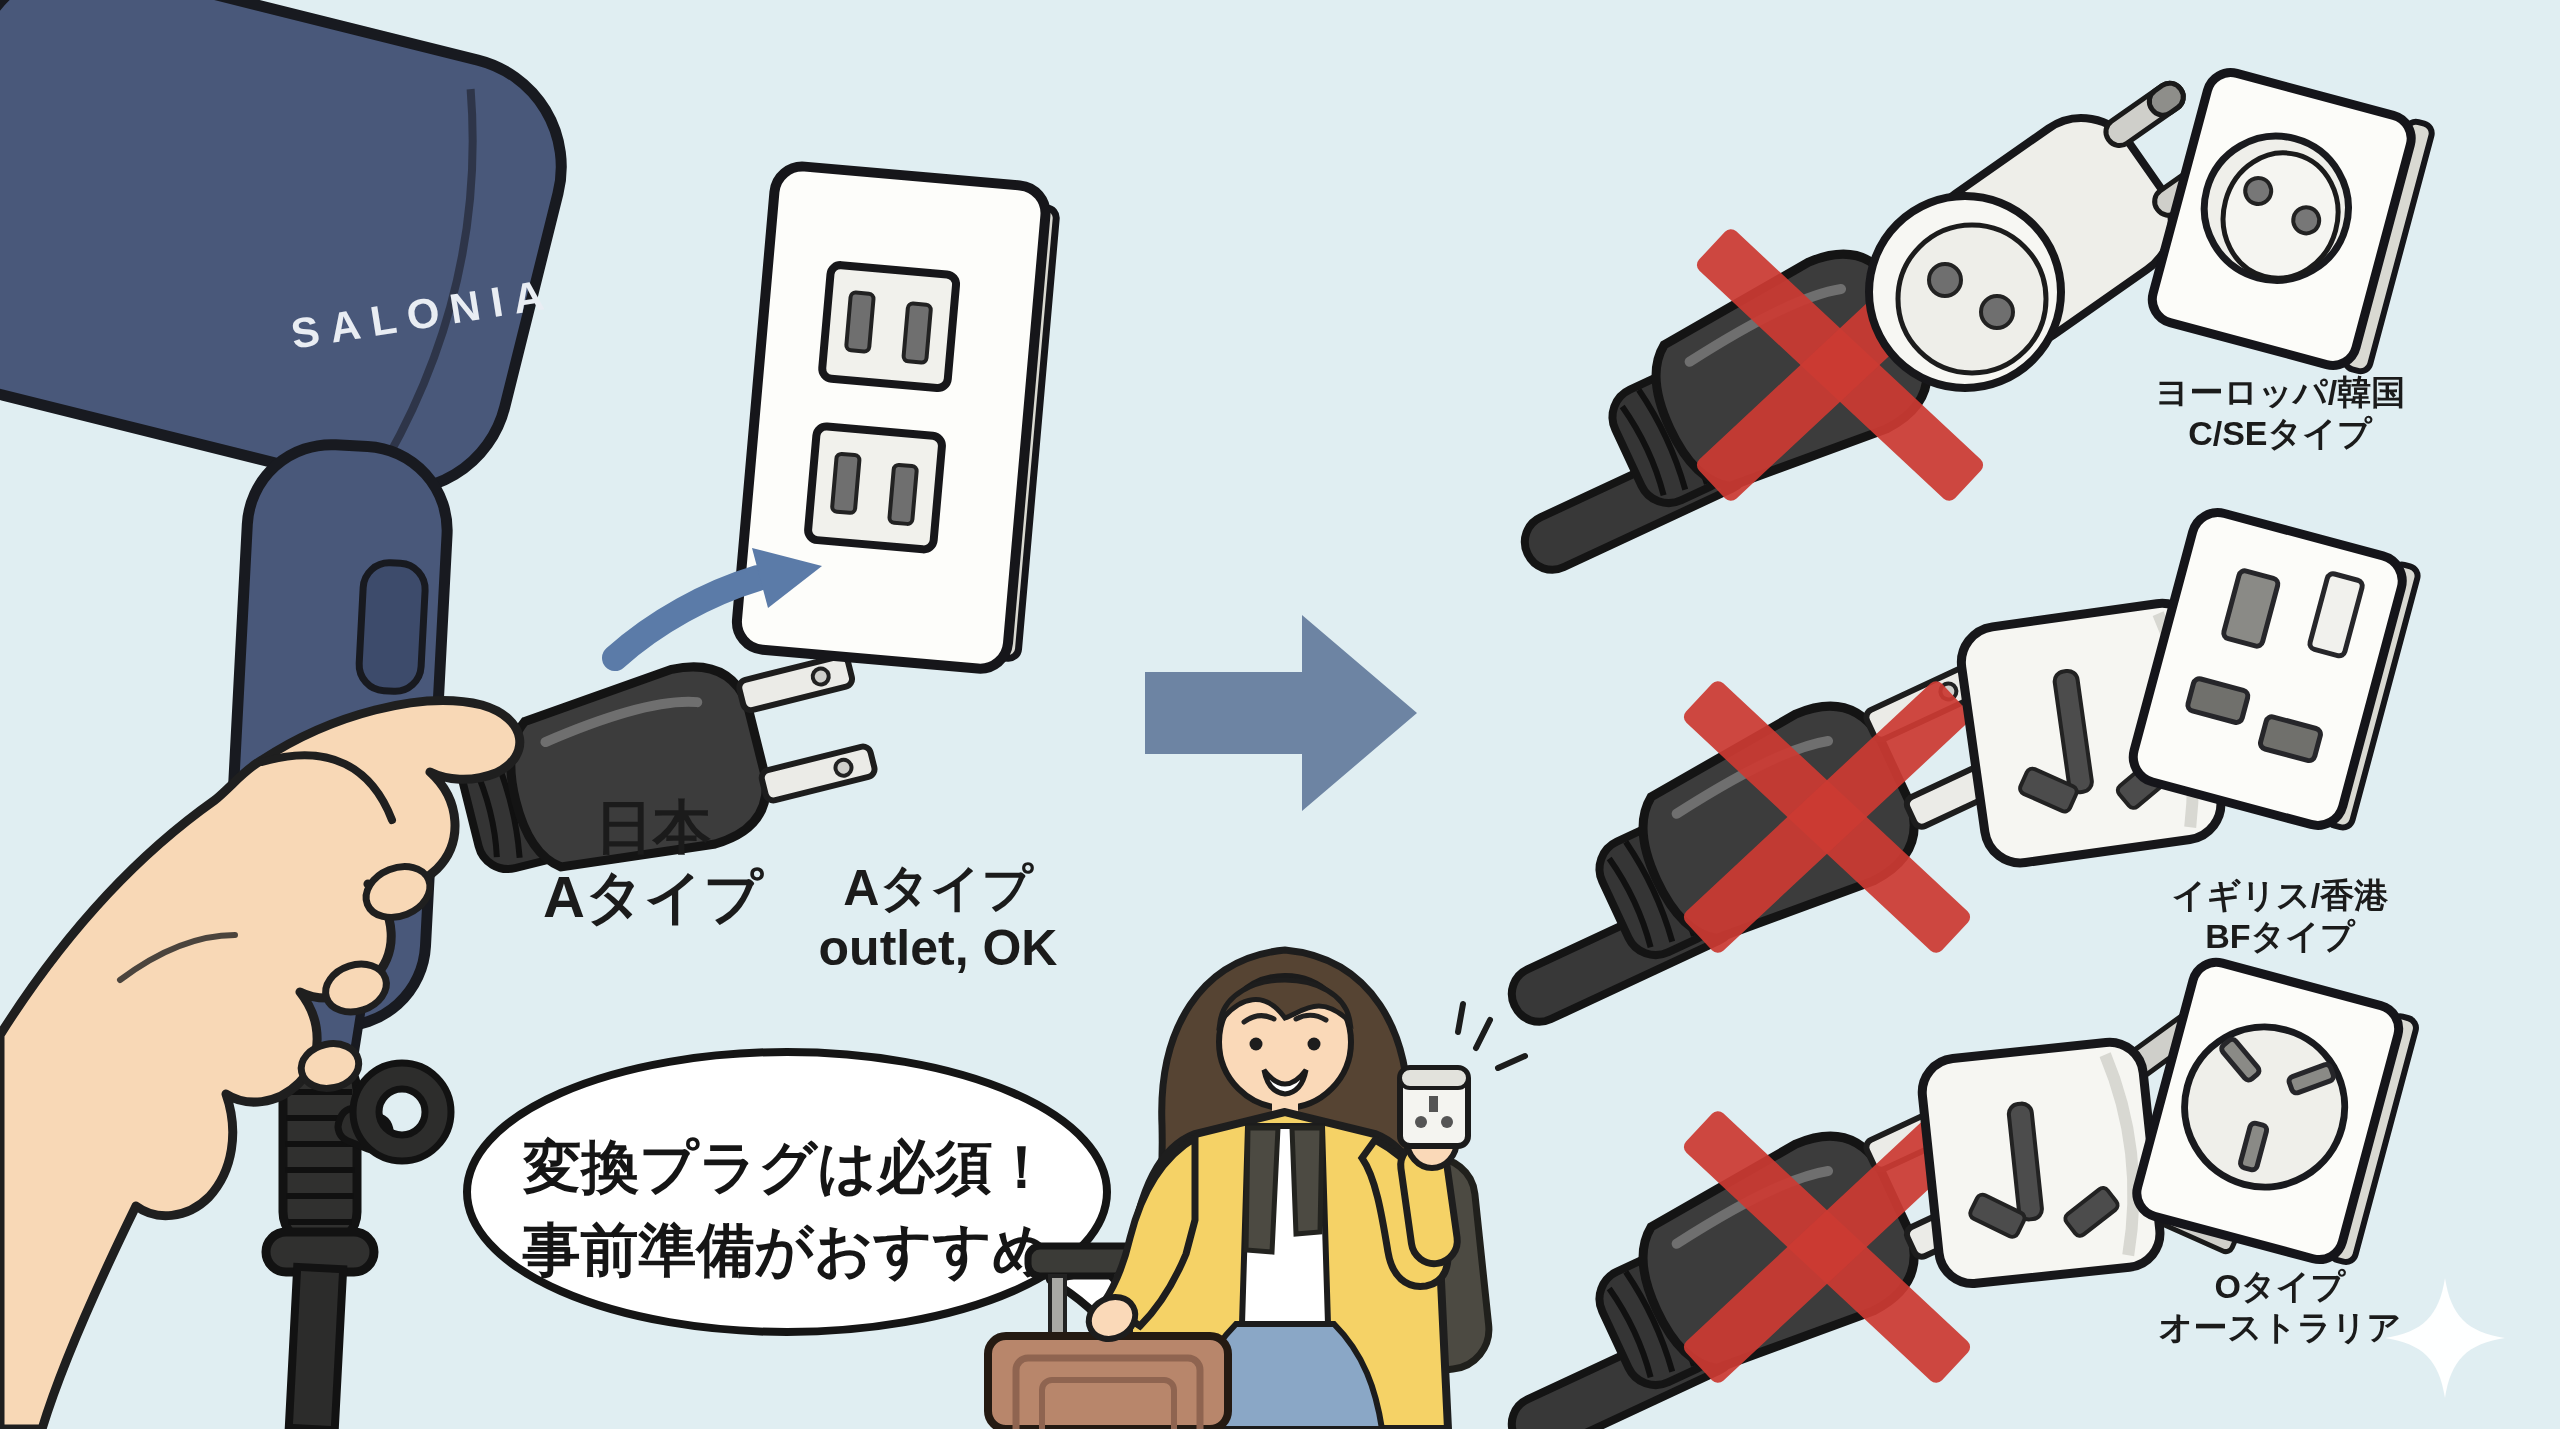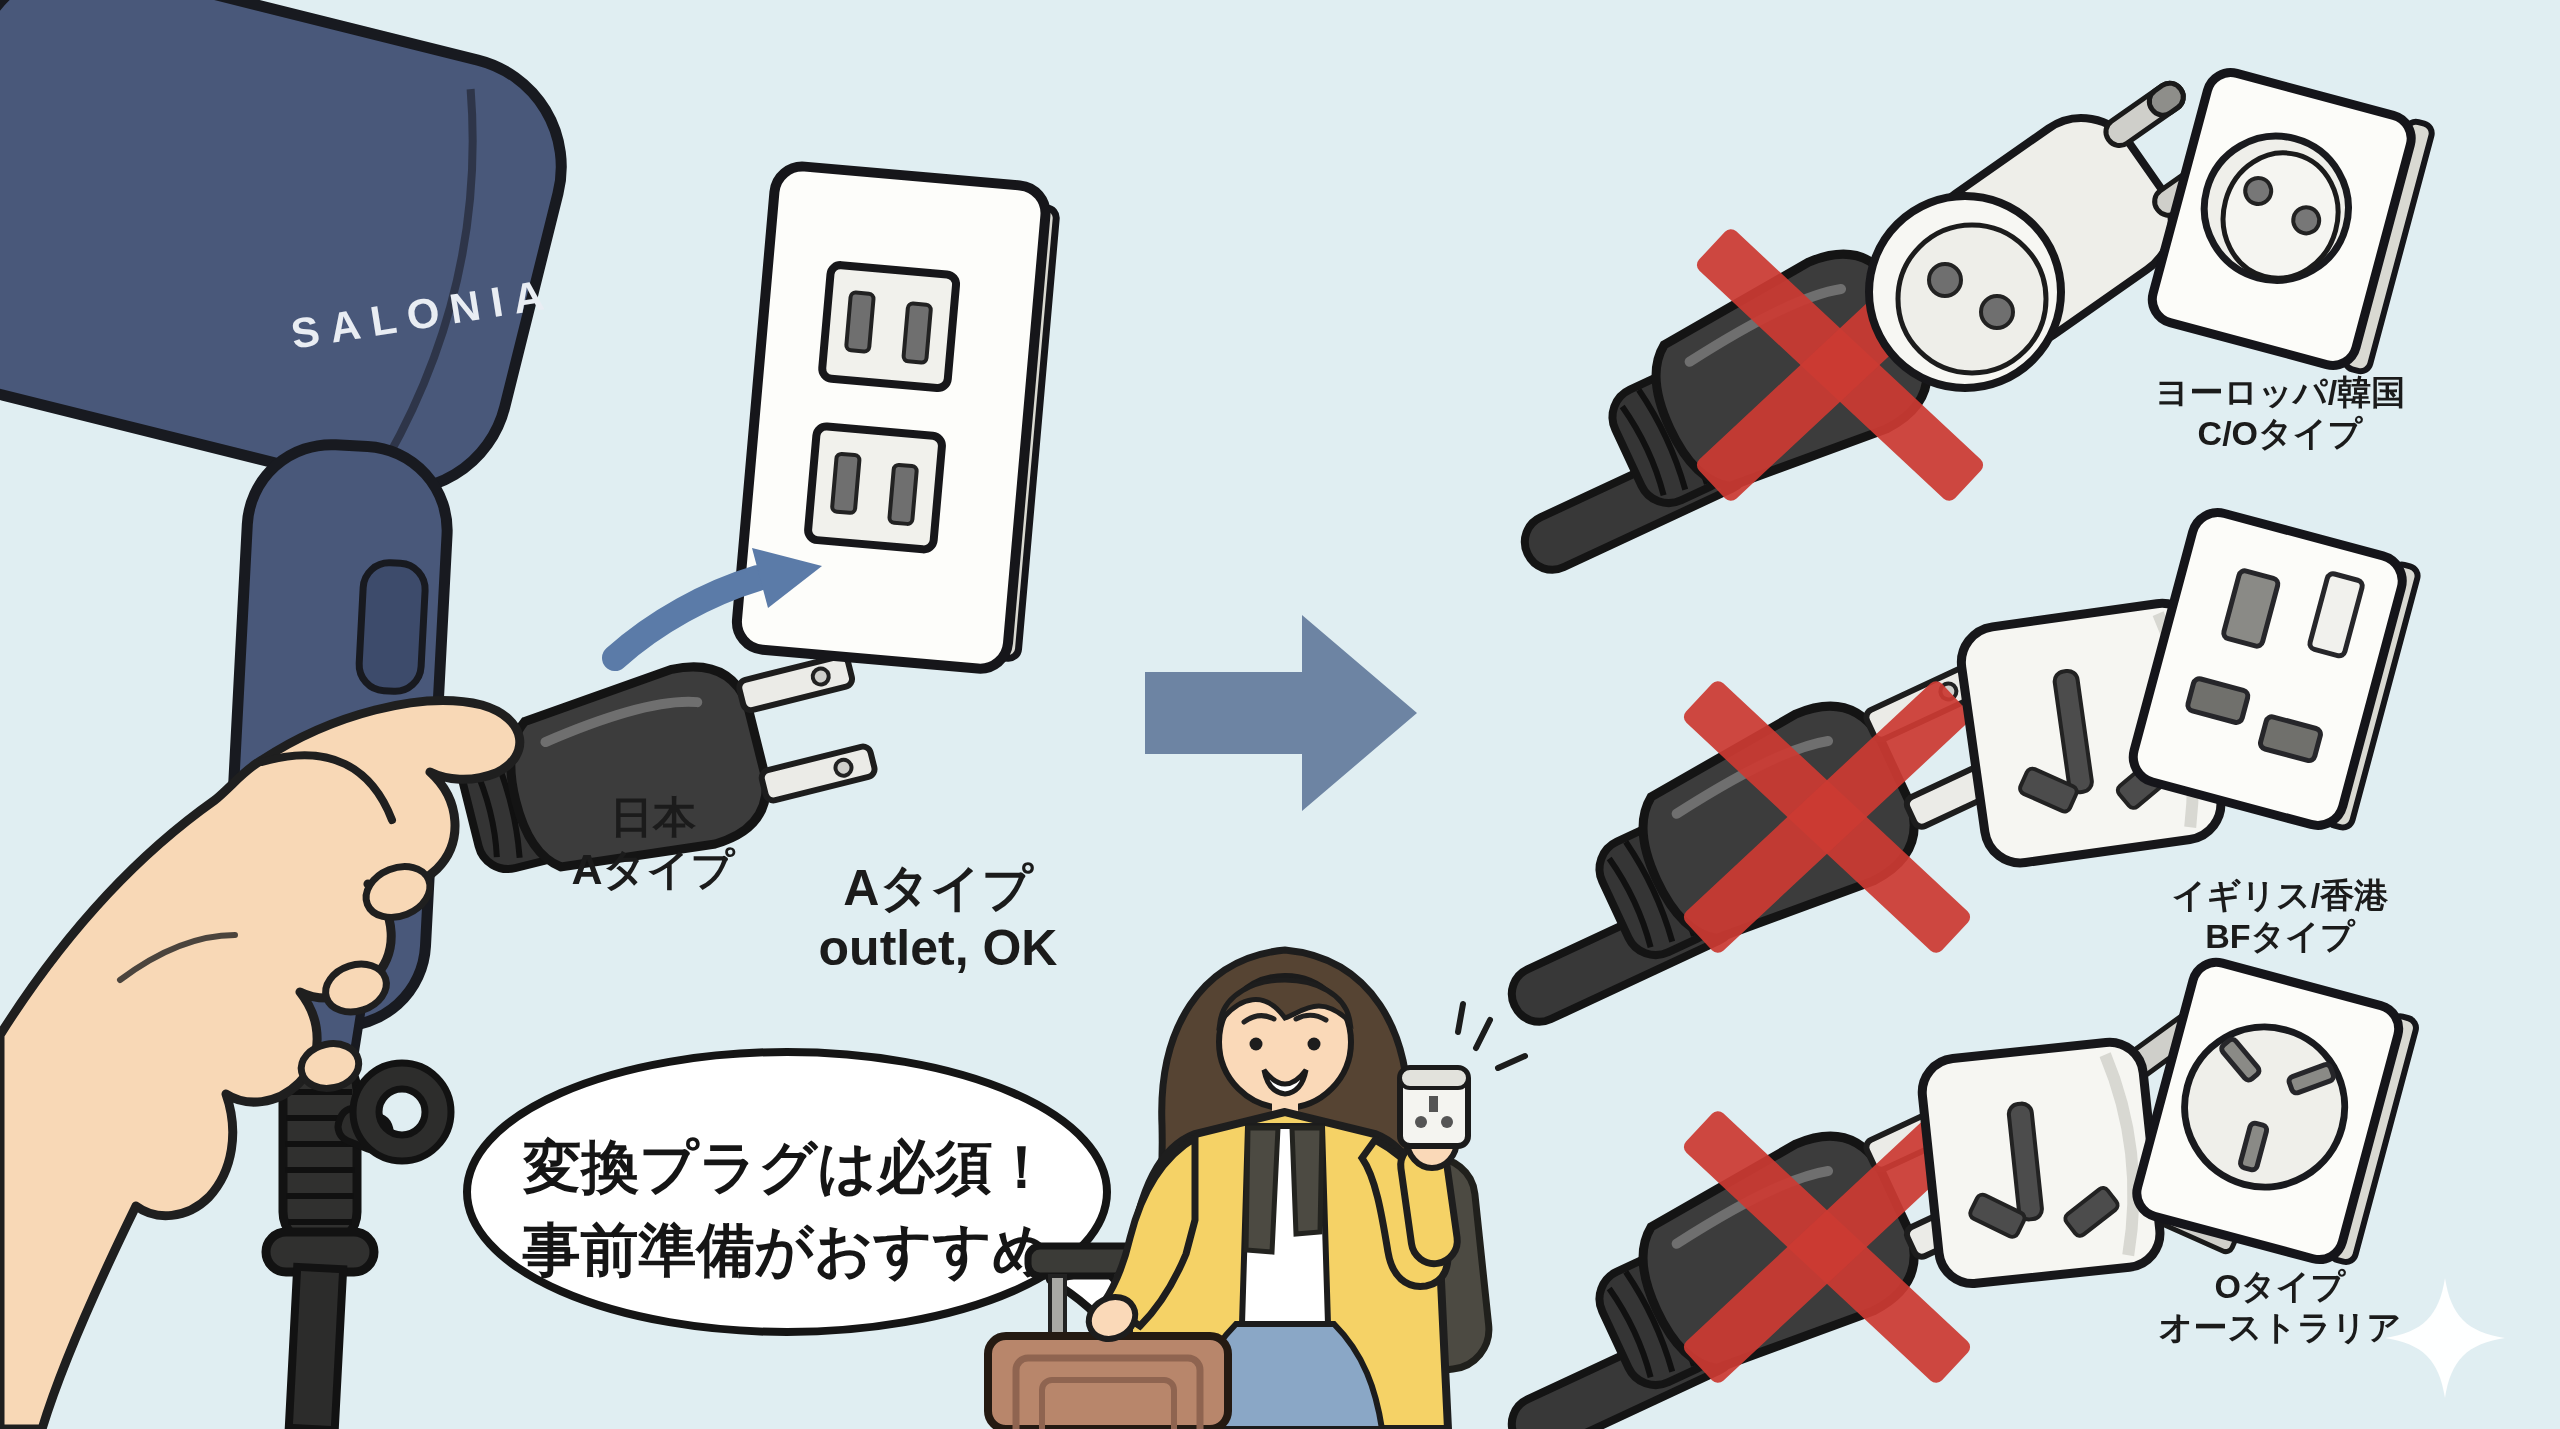--- a/index.html
+++ b/index.html
@@ -6,21 +6,21 @@
   .stage{
     position:relative;width:2560px;height:1429px;overflow:hidden;
     background:#e0eef2;
     font-family:"Liberation Sans","DejaVu Sans",sans-serif;
   }
   .stage svg{position:absolute;overflow:visible;}
   .label{
     position:absolute;text-align:center;font-weight:700;color:#1b1b1b;
     line-height:1.2;white-space:nowrap;
   }
-  .label-jp-plug{left:518px;top:792px;width:270px;font-size:43px;}
+  .label-jp-plug{left:518px;top:792px;width:270px;font-size:58px;}
   .label-outlet{left:748px;top:858px;width:380px;font-size:50px;}
   .label-row{width:480px;font-size:34px;}
   .label-row1{left:2040px;top:372px;}
   .label-row2{left:2040px;top:832px;margin-top:43px;}
   .label-row3{left:2040px;top:1266px;}
   .bubble-text{font-weight:700;fill:#151515;}
 </style>
 </head>
 <body>
 
@@ -214,21 +214,21 @@
       <rect x="97" y="-128" width="26" height="256" rx="10" fill="#d9d9d2" stroke="#16161a" stroke-width="6"></rect>
       <rect x="-105" y="-128" width="210" height="258" rx="24" fill="#fcfcf9" stroke="#15151a" stroke-width="9"></rect>
       <circle cx="-8" cy="-8" r="72" fill="#efefea" stroke="#191a1e" stroke-width="7"></circle>
       <ellipse cx="-2" cy="-2" rx="57" ry="63" fill="#f5f5f1" stroke="#1b1b1b" stroke-width="5"></ellipse>
       <circle cx="-30" cy="-20" r="13" fill="#777777" stroke="#222222" stroke-width="4"></circle>
       <circle cx="24" cy="-4" r="13" fill="#777777" stroke="#222222" stroke-width="4"></circle>
     </g>
   </svg>
   <div class="label label-row label-row1">
     <div>ヨーロッパ/韓国</div>
-    <div>C/Oタイプ</div>
+    <div>C/SEタイプ</div>
   </div>
 
   <svg style="left:1520px;top:520px;width:1020px;height:470px" viewBox="0 0 1020 470">
     <g transform="translate(262,302)">
       <g transform="rotate(-25)">
         <rect x="-320" y="26" width="240" height="55" rx="27" fill="#383838" stroke="#141414" stroke-width="8"></rect>
         <rect x="-188" y="-52" width="92" height="122" rx="30" fill="#353535" stroke="#141414" stroke-width="8"></rect>
         <path d="M -172,-40 q 9,50 0,98 M -150,-48 q 9,55 0,110 M -128,-52 q 9,58 0,118" stroke="#101010" stroke-width="6" fill="none"></path>
         <path d="M -108,-78 L 58,-92 Q 116,-90 124,-40 L 124,40 Q 116,90 58,92 L -108,78 Q -138,58 -138,0 Q -138,-58 -108,-78 Z" fill="#3c3c3c" stroke="#141414" stroke-width="9"></path>
         <path d="M -92,-52 Q 28,-68 76,-54" stroke="#6f6f6f" stroke-width="10" fill="none" stroke-linecap="round"></path>

